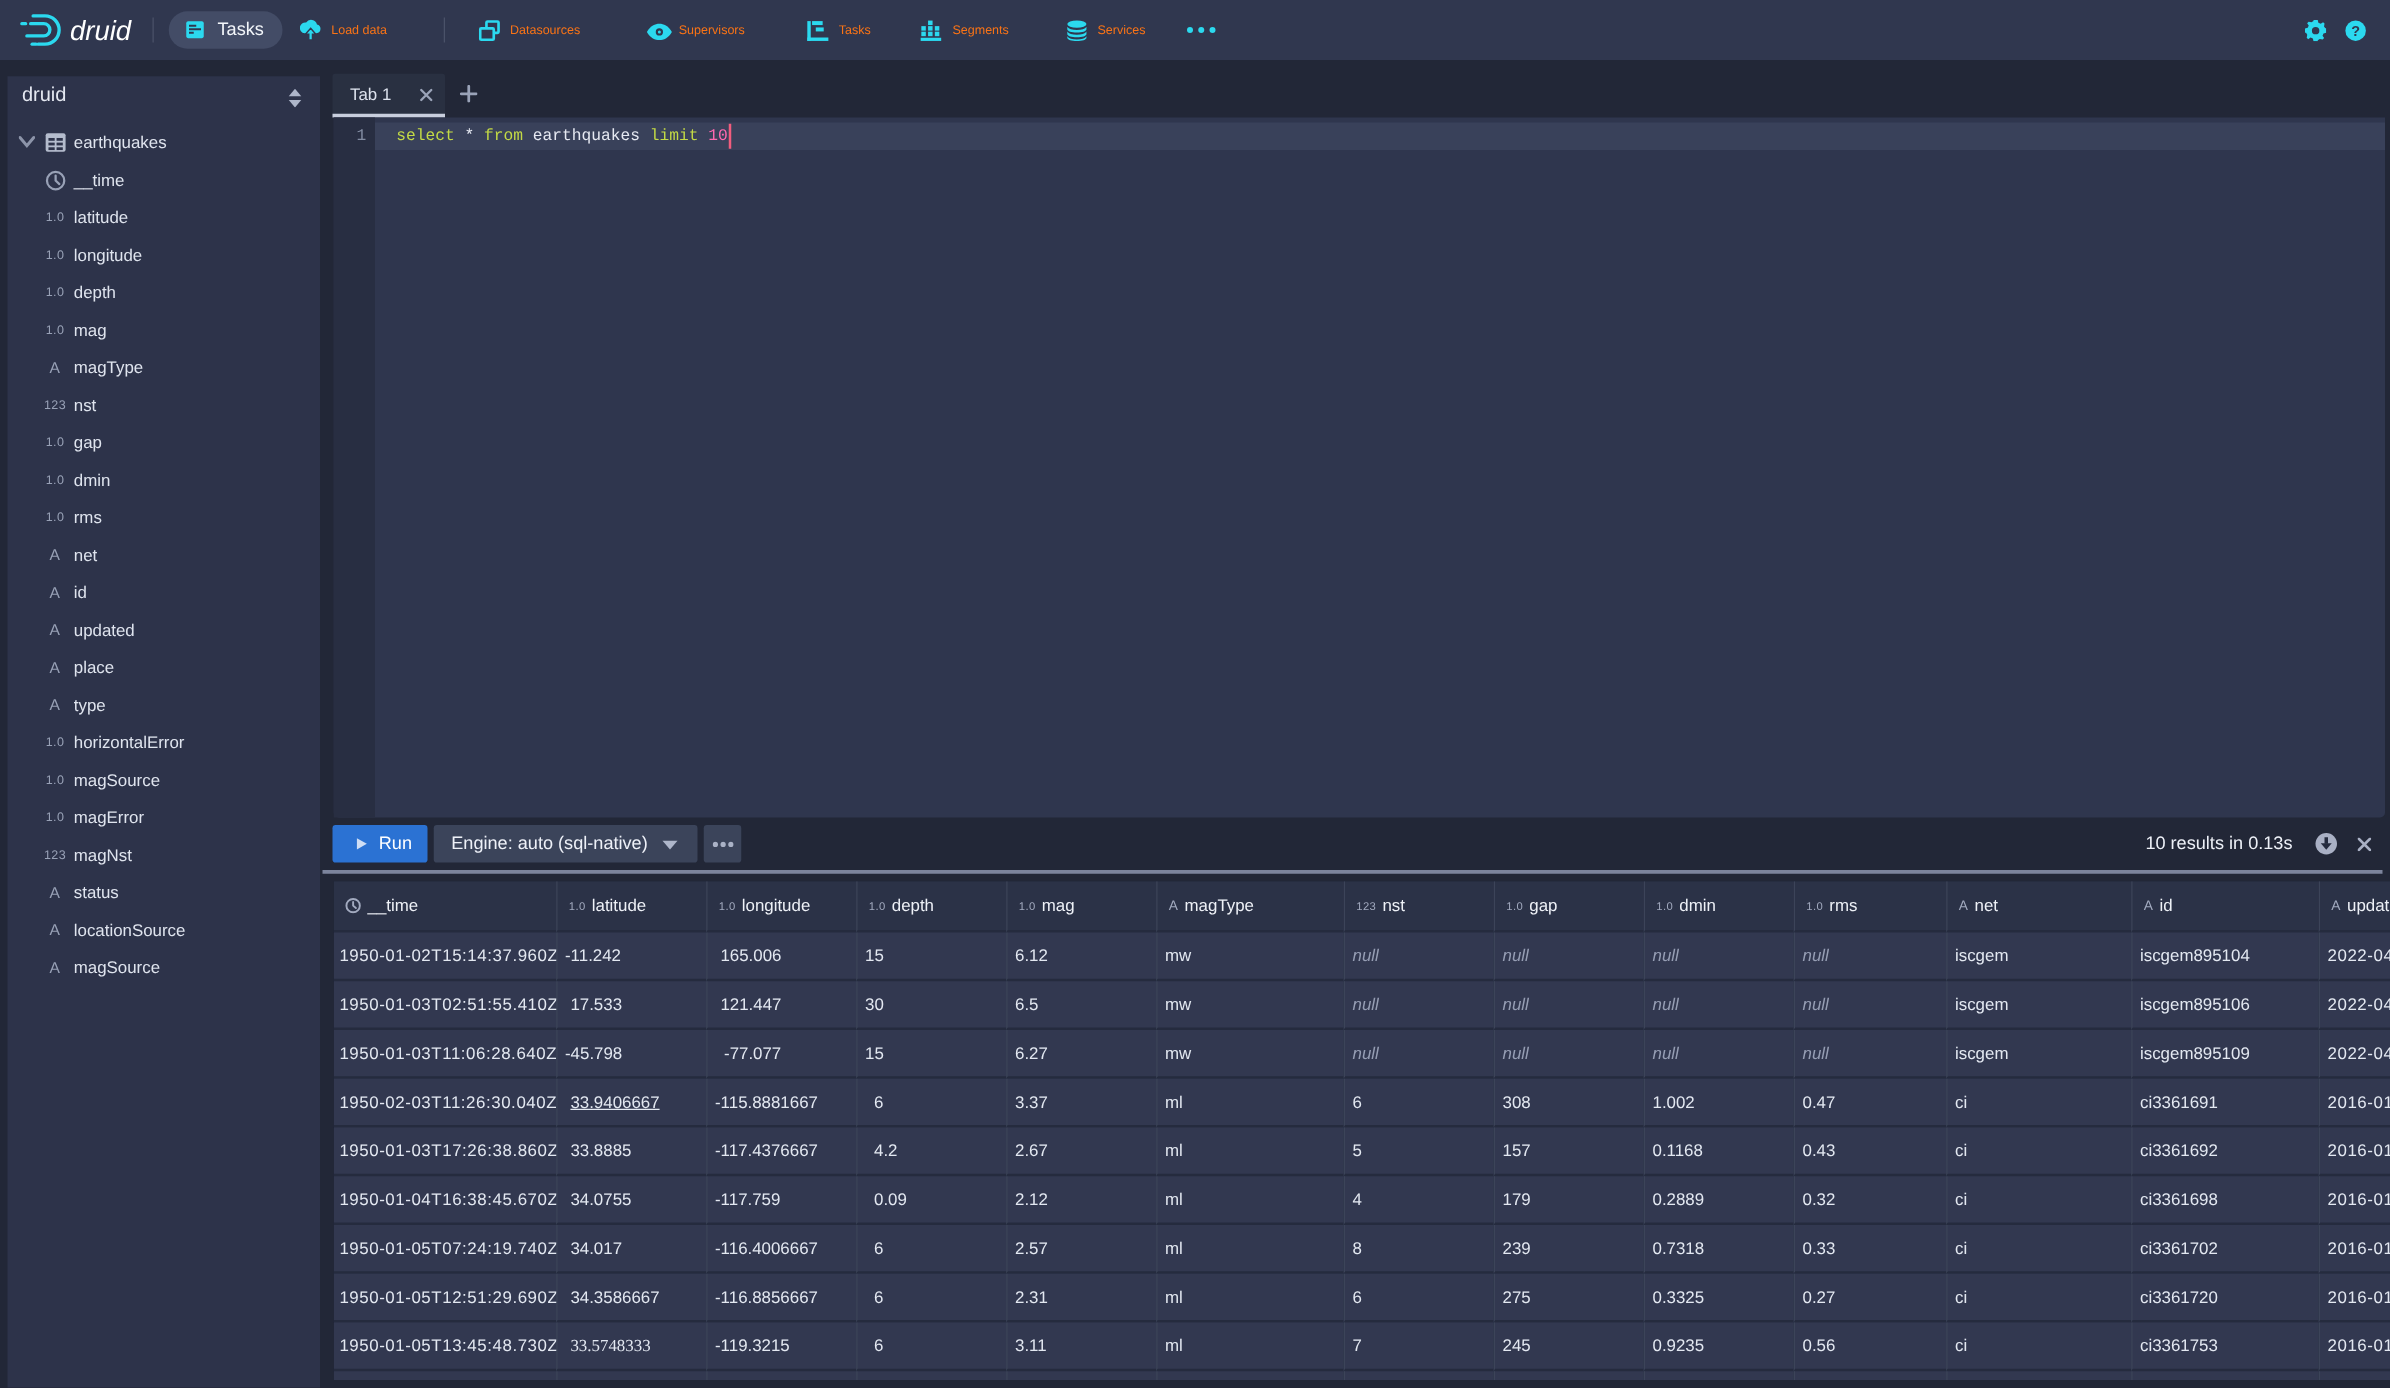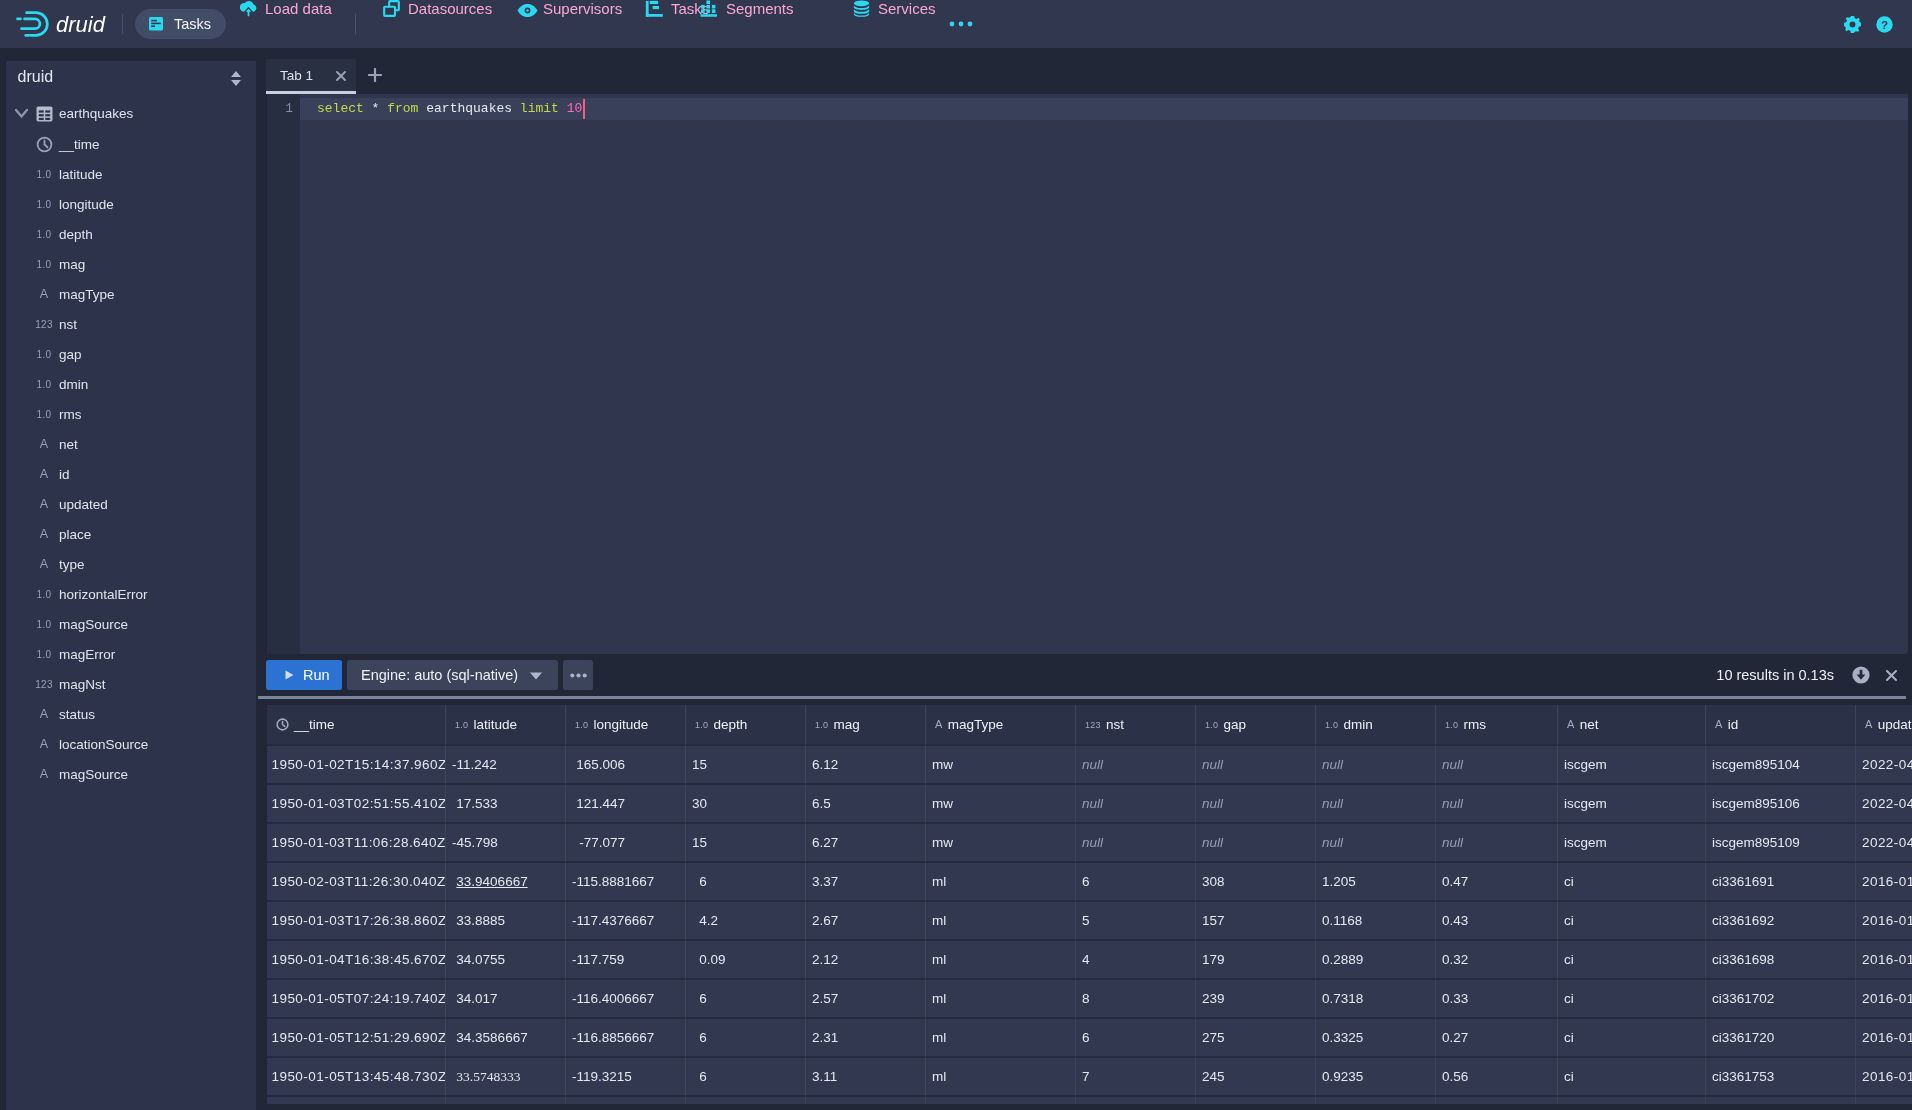--- a/index.html
+++ b/index.html
@@ -1,21 +1,21 @@
 <!DOCTYPE html>
 <html><head><meta charset="utf-8"><style>
 * { margin:0; padding:0; box-sizing:border-box; }
 html,body { width:1912px; height:1110px; overflow:hidden; background:#222737;
   font-family:"Liberation Sans", sans-serif; }
 .abs { position:absolute; }
 
 
 #nav { position:absolute; left:0; top:0; width:1912px; height:48px; background:#30374f; }
 #nav .vdiv { position:absolute; top:14px; width:1px; height:20px; background:#4a5269; }
-.navitem { position:absolute; top:0; height:48px; display:flex; color:#f9a8d4; font-size:15px; }
+.navitem { position:absolute; top:0; height:48px; display:flex; align-items:center; color:#f97316; font-size:10px; }
 .navitem svg { margin-right:8px; }
 #wordmark { position:absolute; left:56px; top:12px; font-size:22px; font-style:italic; color:#ffffff; }
 #pill { position:absolute; left:135px; top:9px; width:91px; height:30px; border-radius:15px; background:#434c66; }
 #pill svg { position:absolute; left:13px; top:7px; }
 #pill span { position:absolute; left:39px; top:7px; font-size:14.5px; color:#f3f6fa; }
 
 
 #side { position:absolute; left:6px; top:61px; width:250px; height:1049px; background:#2d334a; }
 #sidehead { position:absolute; left:11.5px; top:7px; width:222px; height:22px; color:#e4e8f1; font-size:16px; }
 .trow { position:relative; height:30px; }
@@ -119,21 +119,21 @@
     <svg width="18" height="17" viewBox="0 0 17 16">
         <g fill="#2bd9ef">
       <rect x="0.8" y="0.8" width="2.6" height="15"></rect>
       <rect x="0.8" y="13.2" width="16" height="2.6"></rect>
       <rect x="4.4" y="0.8" width="8" height="3"></rect>
       <rect x="7.2" y="5.6" width="6" height="3"></rect>
     </g>
       </svg>
     <span>Tasks</span>
   </div>
-  <div class="navitem" style="left:700px;">
+  <div class="navitem" style="left:736px;">
     <svg width="18" height="17" viewBox="0 0 17 16">
         <g fill="#2bd9ef">
       <rect x="1" y="4.6" width="3.4" height="3.4"></rect>
           <rect x="1" y="8.8" width="3.4" height="3.4"></rect>
       <rect x="6.1" y="0.4" width="3.4" height="3.4"></rect>
           <rect x="6.1" y="4.6" width="3.4" height="3.4"></rect>
           <rect x="6.1" y="8.8" width="3.4" height="3.4"></rect>
       <rect x="11.2" y="4.6" width="3.4" height="3.4"></rect>
           <rect x="11.2" y="8.8" width="3.4" height="3.4"></rect>
       <rect x="0.5" y="13.4" width="15.5" height="2.4"></rect>
@@ -453,21 +453,21 @@
         </tr>
         <tr>
           <td class="tcol">1950-02-03T11:26:30.040Z</td>
           <td style="padding-left:10.33px;text-decoration:underline;">33.9406667</td>
           <td>-115.8881667</td>
           <td style="padding-left:13.23px;">6</td>
           <td>3.37</td>
           <td>ml</td>
           <td>6</td>
           <td>308</td>
-          <td>1.205</td>
+          <td>1.002</td>
           <td>0.47</td>
           <td>ci</td>
           <td>ci3361691</td>
           <td class="ucol">2016-01-27T20:28:16.610Z</td>
         </tr>
         <tr>
           <td class="tcol">1950-01-03T17:26:38.860Z</td>
           <td style="padding-left:10.33px;">33.8885</td>
           <td>-117.4376667</td>
           <td style="padding-left:13.23px;">4.2</td>

